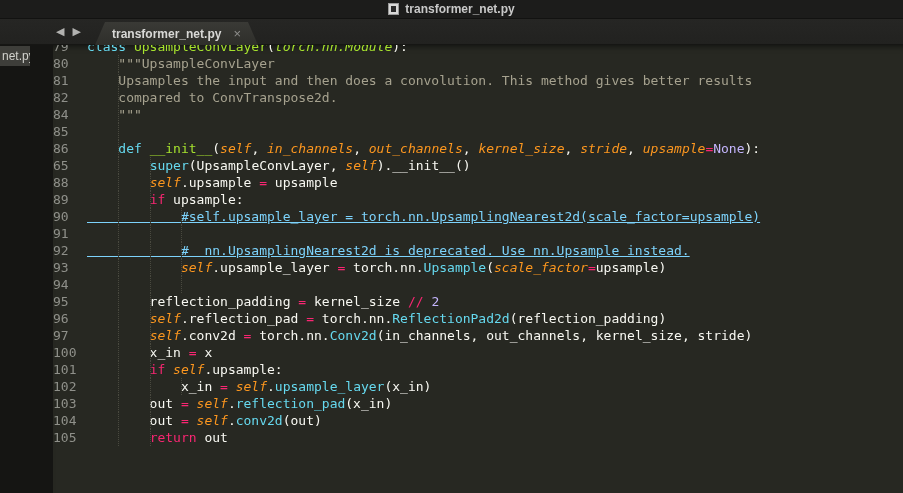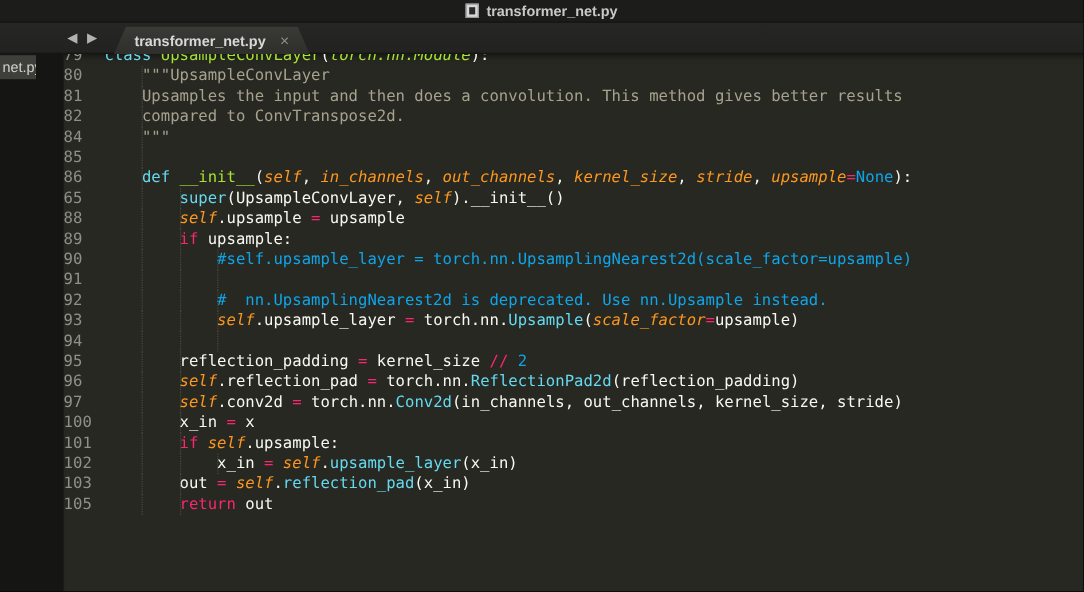--- a/index.html
+++ b/index.html
@@ -63,23 +63,23 @@
     color:#8f908a; -webkit-user-select:none; user-select:none;
   }
   .codeline { position:relative; white-space:pre; color:#f8f8f2; flex:1 1 auto; }
   .guide { position:absolute; top:0; height:17px; width:0; border-left:1px dotted #49493f; }
   .kc  { color:#66d9ef; }
   .cy  { color:#66d9ef; }
   .gr  { color:#a6e22e; }
   .gri { color:#a6e22e; font-style:italic;margin-top:16px; }
   .pa  { color:#fd971f; font-style:italic; }
   .pk  { color:#f92672; }
-  .pu  { color:#0ea5e9; }
+  .pu  { color:#c4b5fd; }
   .st  { color:#a6a28f; }
-  .co  { color:#0ea5e9; }
+  .co  { color:#7dd3fc;text-decoration:underline; }
 </style>
 </head>
 <body>
 
 <div class="screen">
 
   <div class="titlebar">
     <span class="doc-icon"></span>
     <span class="titlebar-title">transformer_net.py</span>
   </div>
@@ -117,17 +117,18 @@
         <div class="row"><span class="ln">92</span><span class="codeline"><span class="guide" style="left: 4ch;"></span><span class="guide" style="left: 8ch;"></span><span class="guide" style="left: 12ch;"></span><span class="co">            #  nn.UpsamplingNearest2d is deprecated. Use nn.Upsample instead.</span></span></div>
         <div class="row"><span class="ln">93</span><span class="codeline"><span class="guide" style="left: 4ch;"></span><span class="guide" style="left: 8ch;"></span><span class="guide" style="left: 12ch;"></span><span>            </span><span class="pa">self</span><span>.upsample_layer </span><span class="pk">=</span><span> torch.nn.</span><span class="cy">Upsample</span><span>(</span><span class="pa">scale_factor</span><span class="pk">=</span><span>upsample)</span></span></div>
         <div class="row"><span class="ln">94</span><span class="codeline"><span class="guide" style="left: 4ch;"></span><span class="guide" style="left: 8ch;"></span><span class="guide" style="left: 12ch;"></span></span></div>
         <div class="row"><span class="ln">95</span><span class="codeline"><span class="guide" style="left: 4ch;"></span><span class="guide" style="left: 8ch;"></span><span>        reflection_padding </span><span class="pk">=</span><span> kernel_size </span><span class="pk">//</span><span> </span><span class="pu">2</span></span></div>
         <div class="row"><span class="ln">96</span><span class="codeline"><span class="guide" style="left: 4ch;"></span><span class="guide" style="left: 8ch;"></span><span>        </span><span class="pa">self</span><span>.reflection_pad </span><span class="pk">=</span><span> torch.nn.</span><span class="cy">ReflectionPad2d</span><span>(reflection_padding)</span></span></div>
         <div class="row"><span class="ln">97</span><span class="codeline"><span class="guide" style="left: 4ch;"></span><span class="guide" style="left: 8ch;"></span><span>        </span><span class="pa">self</span><span>.conv2d </span><span class="pk">=</span><span> torch.nn.</span><span class="cy">Conv2d</span><span>(in_channels, out_channels, kernel_size, stride)</span></span></div>
         <div class="row"><span class="ln">100</span><span class="codeline"><span class="guide" style="left: 4ch;"></span><span class="guide" style="left: 8ch;"></span><span>        x_in </span><span class="pk">=</span><span> x</span></span></div>
         <div class="row"><span class="ln">101</span><span class="codeline"><span class="guide" style="left: 4ch;"></span><span class="guide" style="left: 8ch;"></span><span>        </span><span class="pk">if</span><span> </span><span class="pa">self</span><span>.upsample:</span></span></div>
         <div class="row"><span class="ln">102</span><span class="codeline"><span class="guide" style="left: 4ch;"></span><span class="guide" style="left: 8ch;"></span><span class="guide" style="left: 12ch;"></span><span>            x_in </span><span class="pk">=</span><span> </span><span class="pa">self</span><span>.</span><span class="cy">upsample_layer</span><span>(x_in)</span></span></div>
         <div class="row"><span class="ln">103</span><span class="codeline"><span class="guide" style="left: 4ch;"></span><span class="guide" style="left: 8ch;"></span><span>        out </span><span class="pk">=</span><span> </span><span class="pa">self</span><span>.</span><span class="cy">reflection_pad</span><span>(x_in)</span></span></div>
+        <div class="row"><span class="ln">104</span><span class="codeline"><span class="guide" style="left: 4ch;"></span><span class="guide" style="left: 8ch;"></span><span>        out </span><span class="pk">=</span><span> </span><span class="pa">self</span><span>.</span><span class="cy">conv2d</span><span>(out)</span></span></div>
         <div class="row"><span class="ln">105</span><span class="codeline"><span class="guide" style="left: 4ch;"></span><span class="guide" style="left: 8ch;"></span><span>        </span><span class="pk">return</span><span> out</span></span></div>
       </div>
   </div>
 
 </div>
 
 </body></html>

